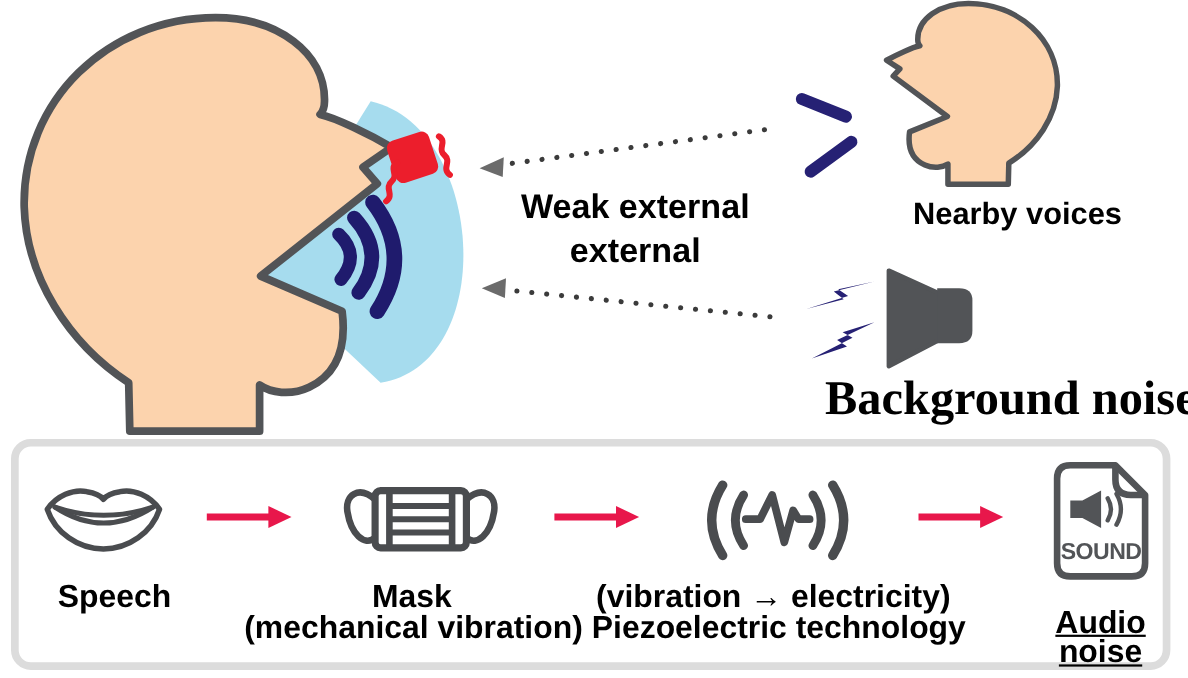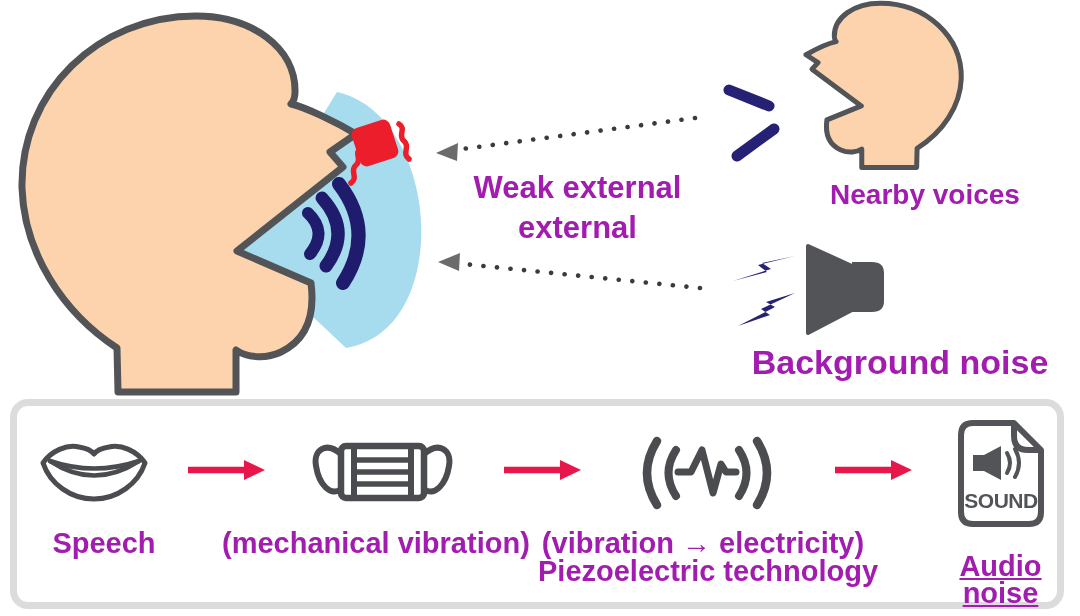--- a/index.html
+++ b/index.html
@@ -2,27 +2,27 @@
 <html><head>
 <meta charset="utf-8">
 <style>
   html,body{margin:0;padding:0;background:#fff;}
   .stage{
     position:relative;width:1080px;height:616px;background:#ffffff;overflow:hidden;
     font-family:"Liberation Sans","DejaVu Sans",sans-serif;color:#1c1c1c;
   }
   .abs{position:absolute;}
   .lbl{
-    position:absolute;text-align:center;font-weight:600;color:#a21caf;
+    position:absolute;text-align:center;font-weight:600;color:#000000;
     white-space:nowrap;
   }
   .lbl .ln{display:block;}
   .weak{left:420px;top:168px;width:315px;font-size:31px;line-height:40px;}
   .nearby{left:775px;top:176px;width:300px;font-size:28px;line-height:38px;}
-  .background{left:750px;top:343px;width:300px;font-size:34px;line-height:38px;}
+  .background{left:750px;top:343px;width:300px;font-size:44px;line-height:38px;font-family:Liberation Serif, serif;}
   .panel{
     position:absolute;left:10px;top:399px;width:1054px;height:210px;
     background:#ffffff;border:7px solid #dcdcdc;border-radius:18px;box-sizing:border-box;
   }
   .step-lbl{font-size:29px;line-height:28px;font-weight:600;}
   .speech-lbl{left:44px;top:529px;width:120px;}
   .mask-lbl{left:222px;top:529px;width:305px;}
   .piezo-lbl{left:538px;top:529px;width:330px;}
   .audio-lbl{left:948px;top:553px;width:105px;line-height:27px;text-decoration:underline;}
   svg{display:block;}
@@ -126,20 +126,21 @@
     <rect x="341" y="446" width="83" height="52" rx="5" fill="#ffffff" stroke="#4a4c4f" stroke-width="6.5"></rect>
     <g stroke="#4a4c4f">
       <line x1="354" y1="446" x2="354" y2="498" stroke-width="6"></line>
       <line x1="411" y1="446" x2="411" y2="498" stroke-width="6"></line>
       <line x1="354" y1="460" x2="411" y2="460" stroke-width="5.5"></line>
       <line x1="354" y1="472" x2="411" y2="472" stroke-width="5.5"></line>
       <line x1="354" y1="484" x2="411" y2="484" stroke-width="5.5"></line>
     </g>
   </svg>
   <div class="lbl step-lbl mask-lbl">
+    <span class="ln">Mask</span>
     <span class="ln">(mechanical vibration)</span>
   </div>
 
   <svg class="abs" style="left:502px;top:459px" width="80" height="22" viewBox="0 0 80 22">
     <line x1="2" y1="11" x2="60" y2="11" stroke="#e8174b" stroke-width="6.5"></line>
     <polygon points="58,1 79,11 58,21" fill="#e8174b"></polygon>
   </svg>
 
   <svg class="abs" style="left:630px;top:432px" width="150" height="85" viewBox="630 432 150 85">
     <g fill="none" stroke="#4a4c4f" stroke-linecap="round" stroke-linejoin="round">

